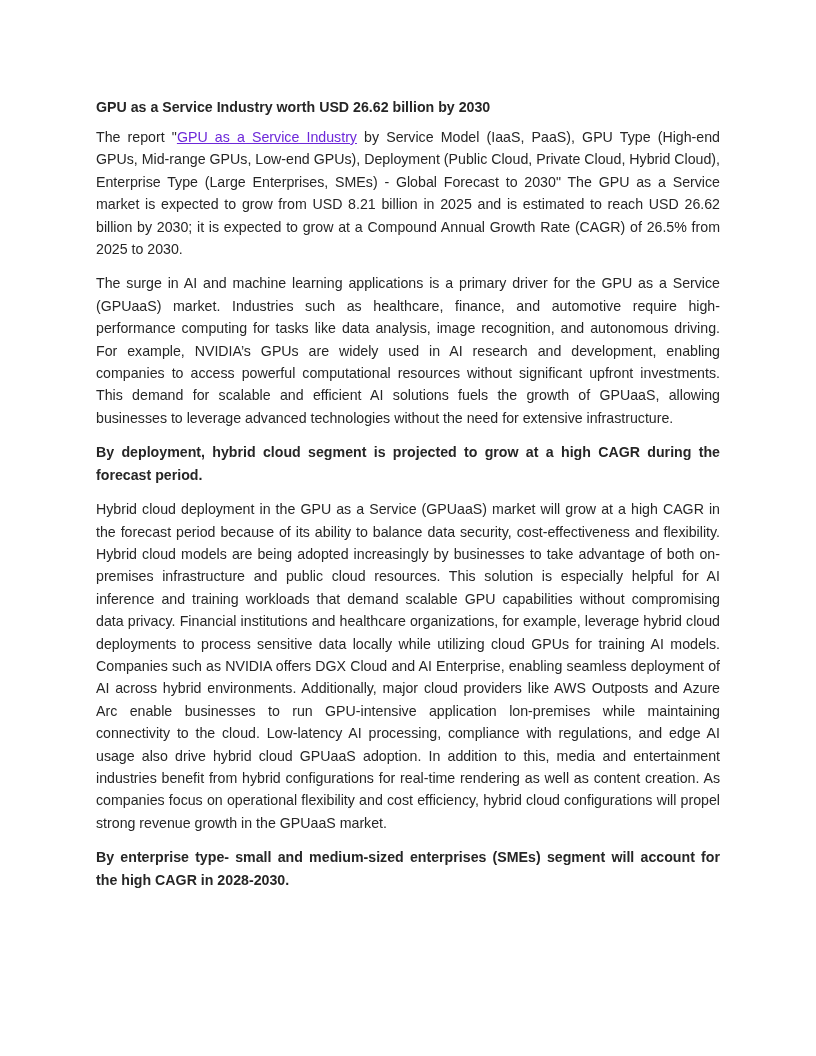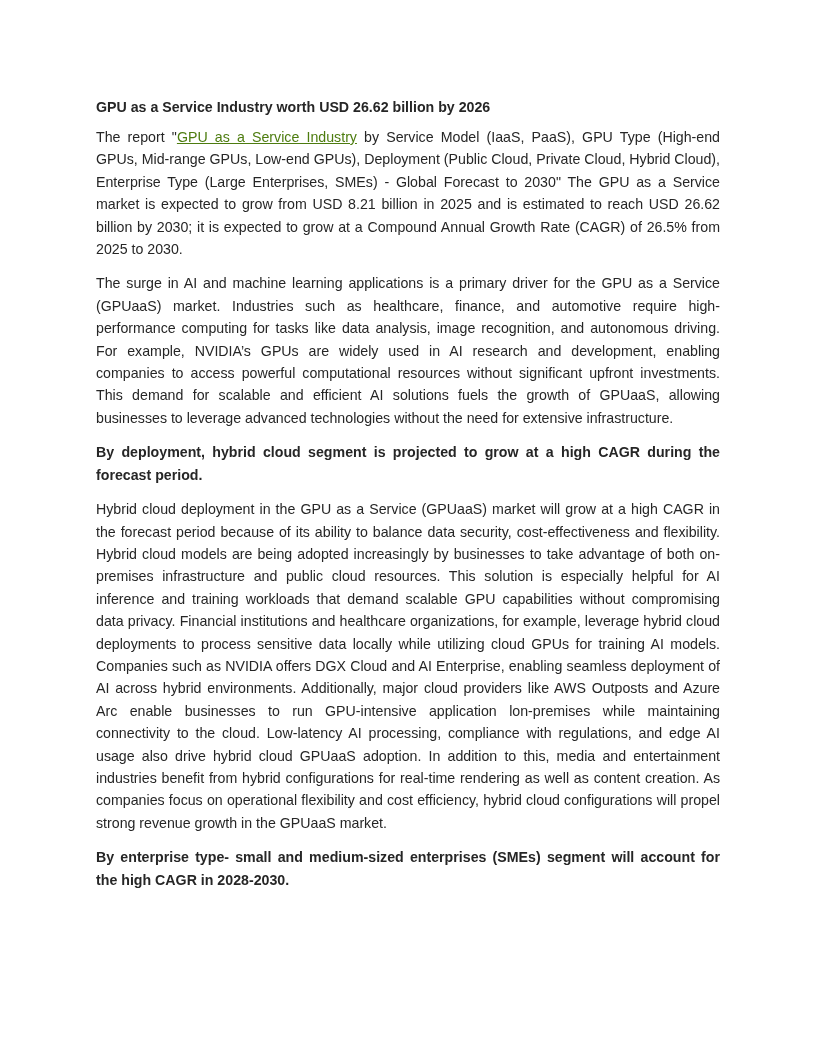--- a/index.html
+++ b/index.html
@@ -25,29 +25,29 @@
       text-align: justify;
     }
     h2 {
       font-size: 14.2px;
       font-weight: bold;
       margin: 0 0 12px 0;
       line-height: 22.4px;
       text-align: justify;
     }
     a.link {
-      color: #4d7c0f;
+      color: #6d28d9;
       text-decoration: underline;
     }
   </style>
 </head>
 <body>
 
 <div class="page">
-  <div class="title">GPU as a Service Industry worth USD 26.62 billion by 2026</div>
+  <div class="title">GPU as a Service Industry worth USD 26.62 billion by 2030</div>
 
   <p><span>The report "</span><a class="link" href="#">GPU as a Service Industry</a><span> by Service Model (IaaS, PaaS), GPU Type (High-end GPUs, Mid-range GPUs, Low-end GPUs), Deployment (Public Cloud, Private Cloud, Hybrid Cloud), Enterprise Type (Large Enterprises, SMEs) - Global Forecast to 2030" The GPU as a Service market is expected to grow from USD  8.21 billion in 2025 and is estimated to reach USD 26.62 billion by 2030; it is expected to grow at a Compound Annual Growth Rate (CAGR) of 26.5% from 2025 to 2030.</span></p>
 
   <p>The surge in AI and machine learning applications is a primary driver for the GPU as a Service (GPUaaS) market. Industries such as healthcare, finance, and automotive require high-performance computing for tasks like data analysis, image recognition, and autonomous driving. For example, NVIDIA’s GPUs are widely used in AI research and development, enabling companies to access powerful computational resources without significant upfront investments. This demand for scalable and efficient AI solutions fuels the growth of GPUaaS, allowing businesses to leverage advanced technologies without the need for extensive infrastructure.</p>
 
   <h2>By deployment, hybrid cloud segment is projected to grow at a high CAGR during the forecast period.</h2>
 
   <p>Hybrid cloud deployment in the GPU as a Service (GPUaaS) market will grow at a high CAGR in the forecast period because of its ability to balance data security, cost-effectiveness and flexibility. Hybrid cloud models are being adopted increasingly by businesses to take advantage of both on-premises infrastructure and public cloud resources. This solution is especially helpful for AI inference and training workloads that demand scalable GPU capabilities without compromising data privacy. Financial institutions and healthcare organizations, for example, leverage hybrid cloud deployments to process sensitive data locally while utilizing cloud GPUs for training AI models. Companies such as NVIDIA offers DGX Cloud and AI Enterprise, enabling seamless deployment of AI across hybrid environments. Additionally, major cloud providers like AWS Outposts and Azure Arc enable businesses to run GPU-intensive application lon-premises while maintaining connectivity to the cloud. Low-latency AI processing, compliance with regulations, and edge AI usage also drive hybrid cloud GPUaaS adoption. In addition to this, media and entertainment industries benefit from hybrid configurations for real-time rendering as well as content creation. As companies focus on operational flexibility and cost efficiency, hybrid cloud configurations will propel strong revenue growth in the GPUaaS market.</p>
 
   <h2>By enterprise type- small and medium-sized enterprises (SMEs) segment will account for the high CAGR in 2028-2030.</h2>

